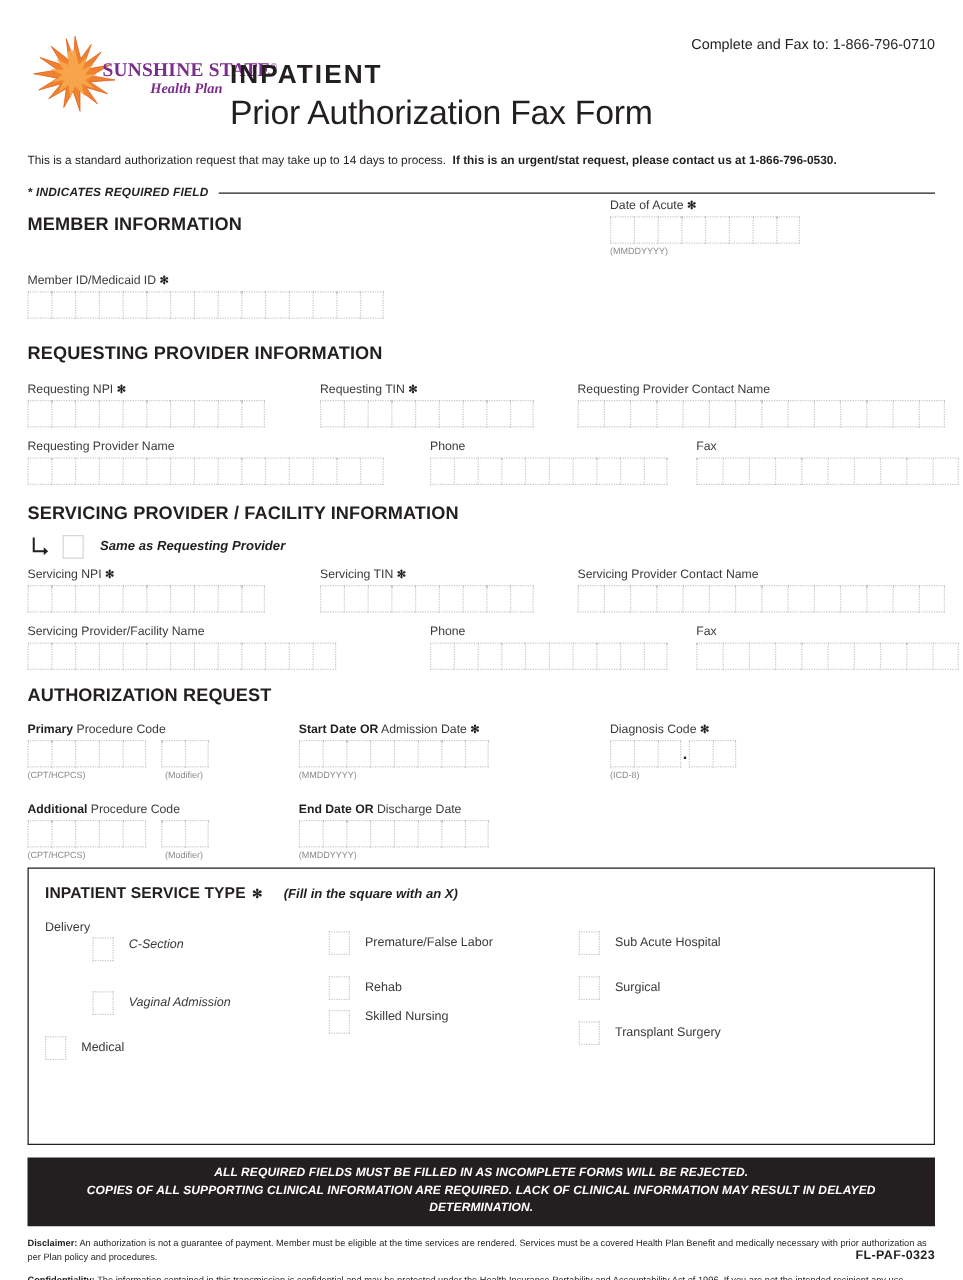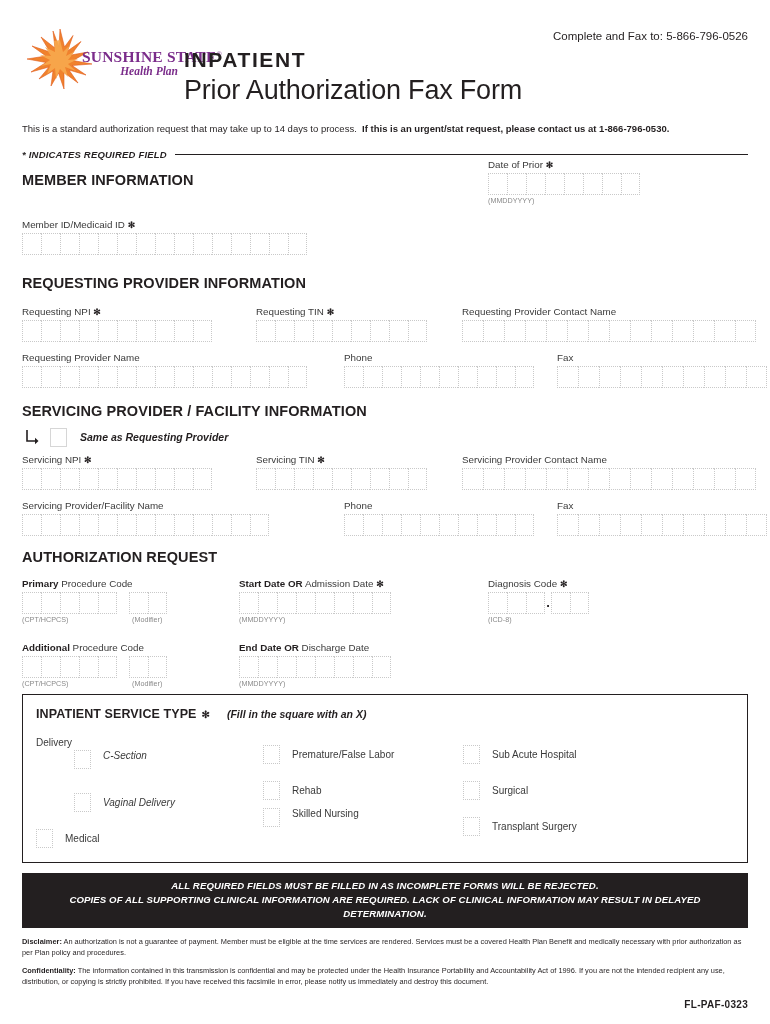--- a/index.html
+++ b/index.html
@@ -187,21 +187,21 @@
     vertical-align: middle;
   }
   .chk.solid { border: 1px solid #d6d6d6; }
 
   
   .svc-box {
     margin: 0 22px;
     border: 1.3px solid #231f20;
     box-sizing: border-box;
     position: relative;
-    height: 169px;
+    height: 222px;
   }
   .svc-title {
     font-size: 12.5px;
     font-weight: bold;
     letter-spacing: 0.1px;
   }
   .svc-hint {
     font-size: 10.5px;
     font-weight: bold;
     font-style: italic;
@@ -264,40 +264,40 @@
         <div class="logo-name"><span>SUNSHINE STATE</span><sup>®</sup></div>
         <div class="logo-sub">Health Plan</div>
       </div>
     </div>
 
     <div class="title-block">
       <div class="title-kicker">INPATIENT</div>
       <div class="title-main">Prior Authorization Fax Form</div>
     </div>
 
-    <div class="fax-to">Complete and Fax to: 5-866-796-0526</div>
+    <div class="fax-to">Complete and Fax to: 1-866-796-0710</div>
   </div>
 
   <div class="intro">
     <span>This is a standard authorization request that may take up to 14 days to process.</span>&nbsp;
     <b>If this is an urgent/stat request, please contact us at 1-866-796-0530.</b>
   </div>
 
   <div class="req-note-row">
     <div class="req-note">* INDICATES REQUIRED FIELD</div>
     <div class="req-rule"></div>
   </div>
 
   <div class="section" style="height:105px;">
 
     <div class="sec-head abs" style="left:0; top:12px;">MEMBER INFORMATION</div>
 
     <div class="abs" style="left:466px; top:0px;">
       <div class="field-label">
-        <span>Date of Prior</span>
+        <span>Date of Acute</span>
         <span class="star">✻</span>
       </div>
       <div class="comb" id="comb-dob">
           <div class="cell" style="width: 19px;"></div>
           <div class="cell" style="width: 19px;"></div>
           <div class="cell" style="width: 19px;"></div>
           <div class="cell" style="width: 19px;"></div>
           <div class="cell" style="width: 19px;"></div>
           <div class="cell" style="width: 19px;"></div>
           <div class="cell" style="width: 19px;"></div>
@@ -685,21 +685,21 @@
 
     <div class="abs svc-item-label" style="left:13px; top:42px;">Delivery</div>
 
     <div class="abs" style="left:13px; top:55px;">
       <div style="display:flex; align-items:flex-start; height:34px; padding-left:38px;">
         <span class="chk"></span>
         <span class="svc-item-label ital" style="margin-left:12px;">C-Section</span>
       </div>
       <div style="display:flex; align-items:center; height:36px; padding-left:38px;">
         <span class="chk"></span>
-        <span class="svc-item-label ital" style="margin-left:12px;">Vaginal Delivery</span>
+        <span class="svc-item-label ital" style="margin-left:12px;">Vaginal Admission</span>
       </div>
       <div style="display:flex; align-items:center; height:36px; padding-left:0px;">
         <span class="chk"></span>
         <span class="svc-item-label" style="margin-left:12px;">Medical</span>
       </div>
     </div>
 
     <div class="abs" style="left:240px; top:41px;">
       <div style="display:flex; align-items:center; height:36px;">
         <span class="chk"></span>

